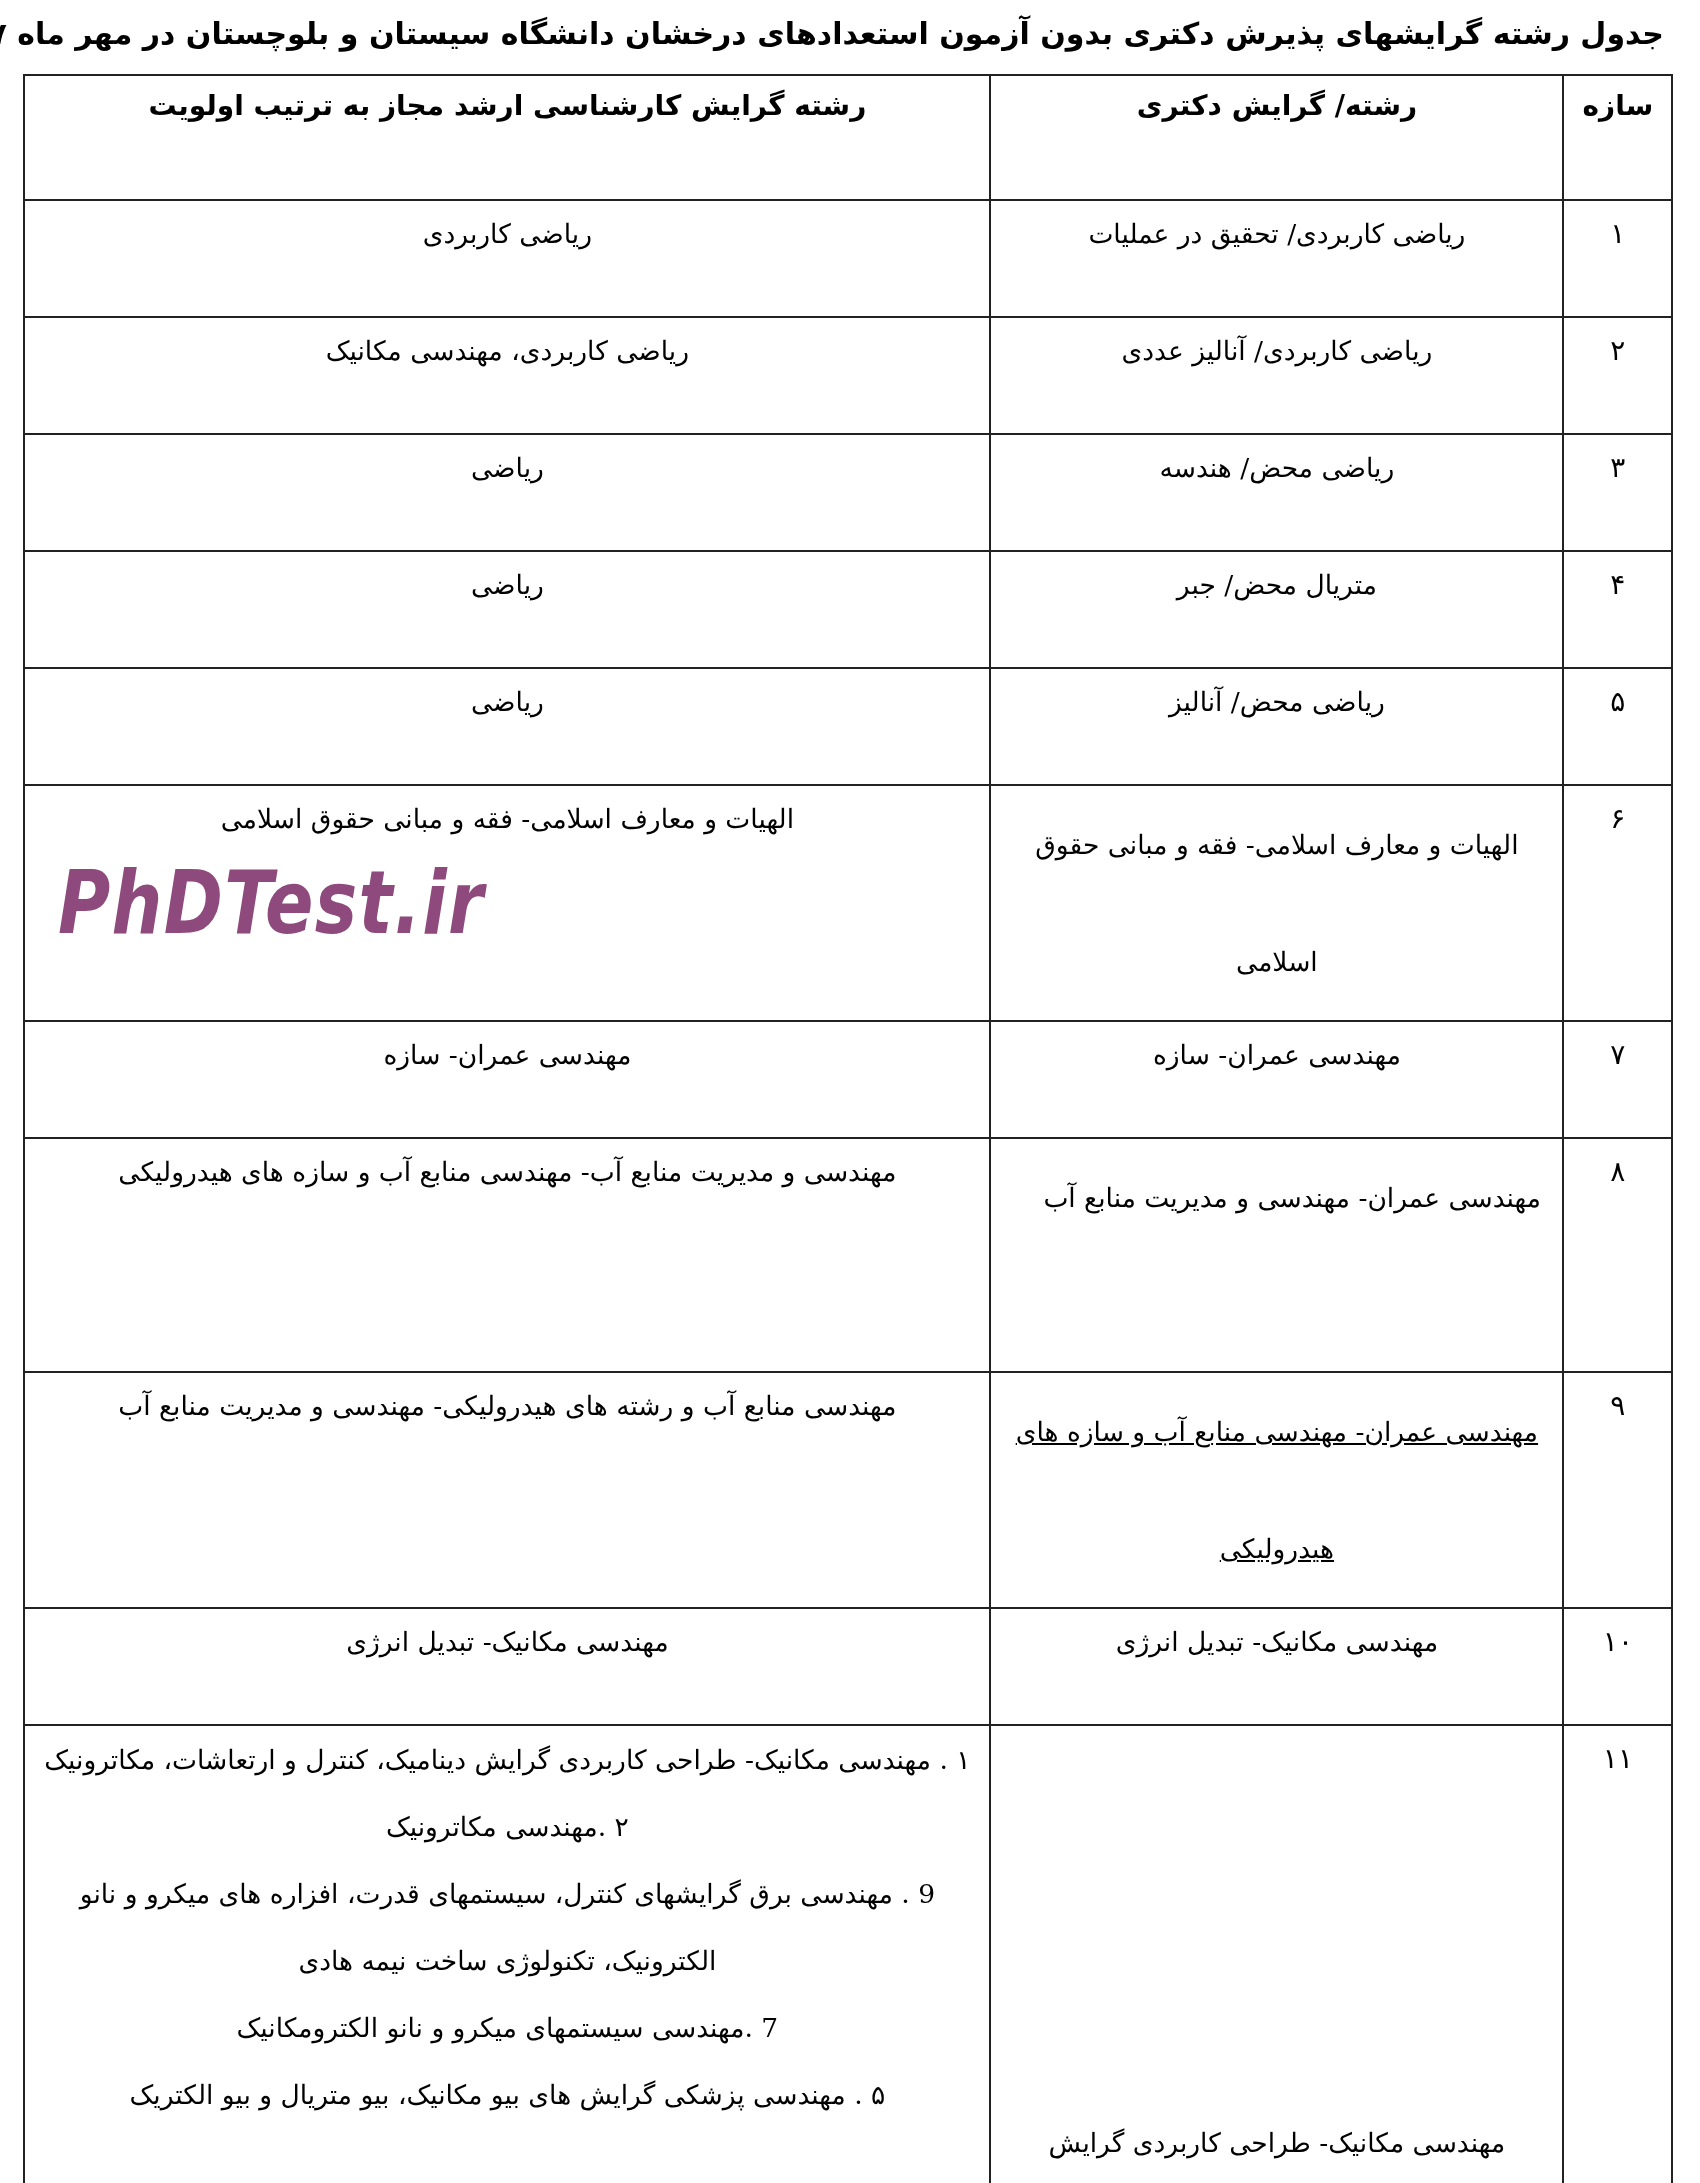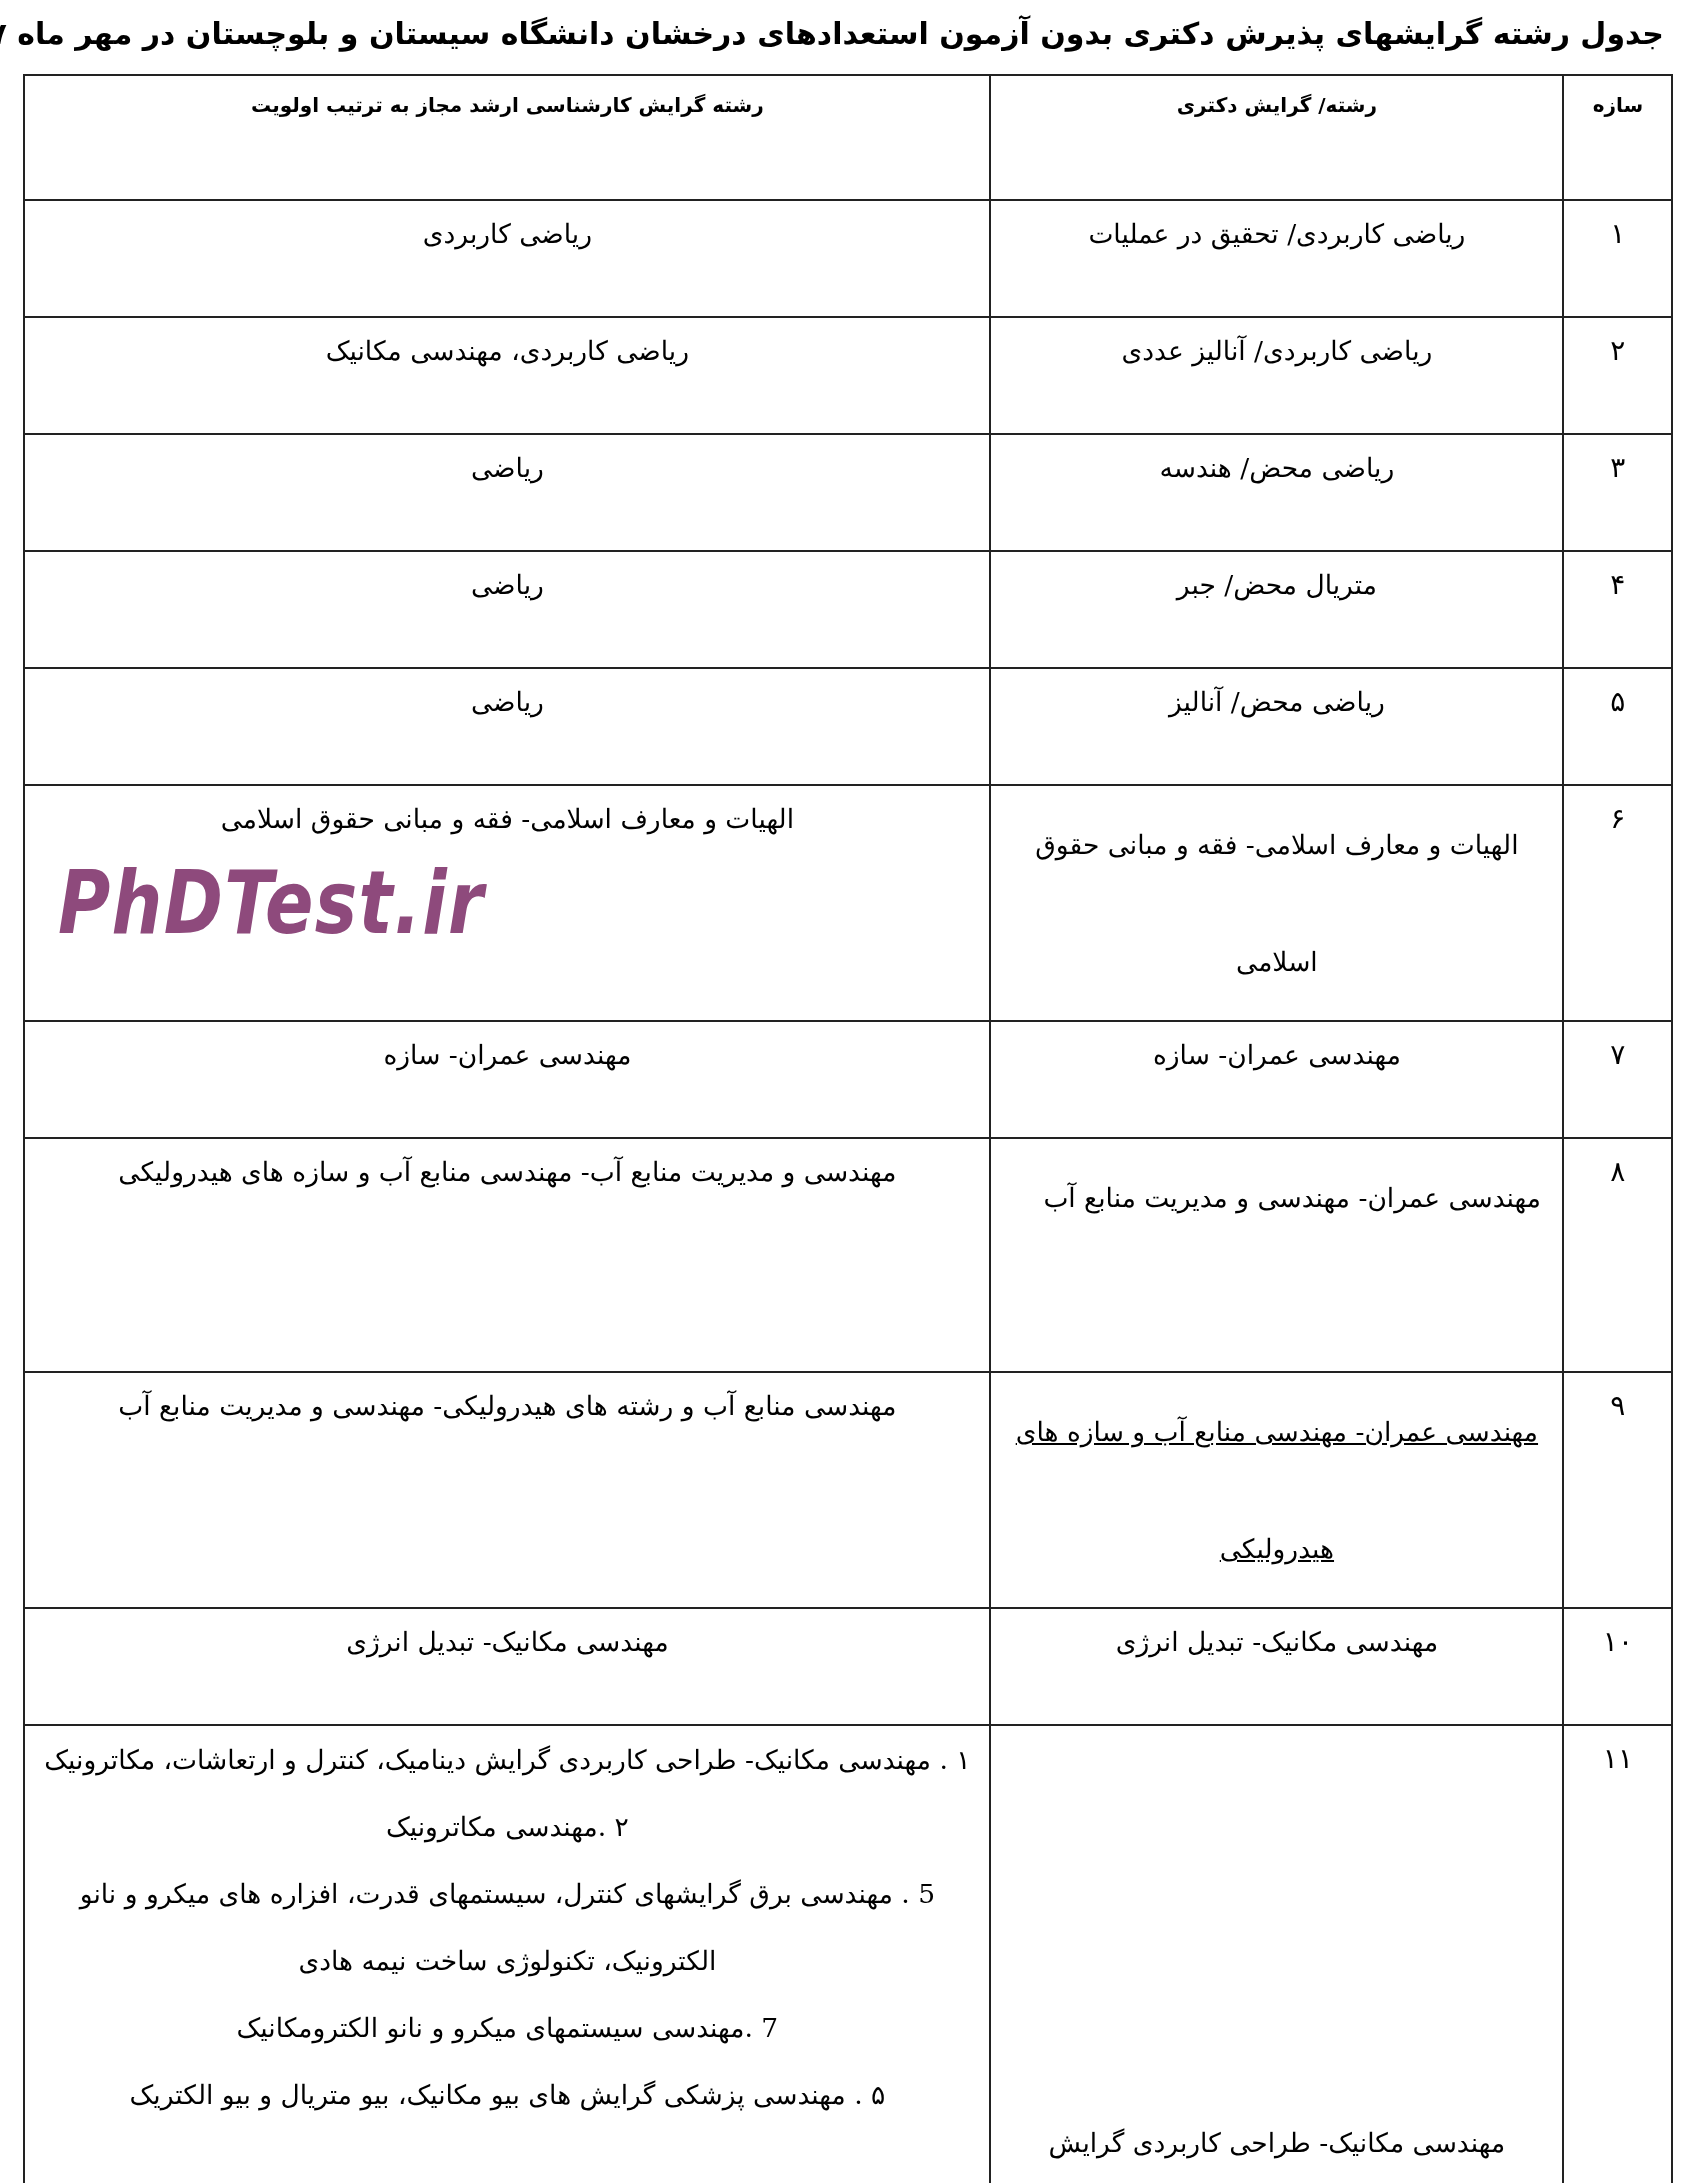--- a/index.html
+++ b/index.html
@@ -21,21 +21,21 @@
   table.main td, table.main th {
     border: 2.3px solid #222; vertical-align: top; text-align: center;
     padding: 0 9.4px; box-sizing: border-box;
   }
   table.main tr > *:first-child { border-left-width: 1.6px; }
   col.c-num { width: 109px; }
   col.c-phd { width: 573px; }
   col.c-ms  { width: 966px; }
   th {
     font-family: "DejaVu Sans", sans-serif; font-weight: bold;
-    font-size: 20px; line-height: 31px; padding-top: 14px !important;
+    font-size: 28px; line-height: 31px; padding-top: 14px !important;
   }
   td {
     font-family: "DejaVu Serif", serif; font-size: 26.5px; line-height: 37px;
     padding-top: 14px !important;
   }
   td.num { font-size: 28px; }
   .multiline { line-height: 117px; }
   .list-line { display: block; line-height: 67px; }
   .watermark {
     display: block; text-align: left; direction: ltr;
@@ -115,20 +115,20 @@
     <td class="num">۱۰</td>
     <td>مهندسی مکانیک- تبدیل انرژی</td>
     <td>مهندسی مکانیک- تبدیل انرژی</td>
   </tr>
   <tr style="height:468px">
     <td class="num">۱۱</td>
     <td style="vertical-align:bottom;padding-bottom:31px;">مهندسی مکانیک- طراحی کاربردی گرایش</td>
     <td style="line-height:65px;padding-top:0!important;">
       <span class="list-line">۱ . مهندسی مکانیک- طراحی کاربردی گرایش دینامیک، کنترل و ارتعاشات، مکاترونیک</span>
       <span class="list-line">۲ .مهندسی مکاترونیک</span>
-      <span class="list-line">5 . مهندسی برق گرایشهای کنترل، سیستمهای قدرت، افزاره های میکرو و نانو الکترونیک، تکنولوژی ساخت نیمه هادی</span>
+      <span class="list-line">9 . مهندسی برق گرایشهای کنترل، سیستمهای قدرت، افزاره های میکرو و نانو الکترونیک، تکنولوژی ساخت نیمه هادی</span>
       <span class="list-line">7 .مهندسی سیستمهای میکرو و نانو الکترومکانیک</span>
       <span class="list-line">۵ . مهندسی پزشکی گرایش های بیو مکانیک، بیو متریال و بیو الکتریک</span>
     </td>
   </tr>
 </tbody>
   </table>
 
 
 </body></html>

